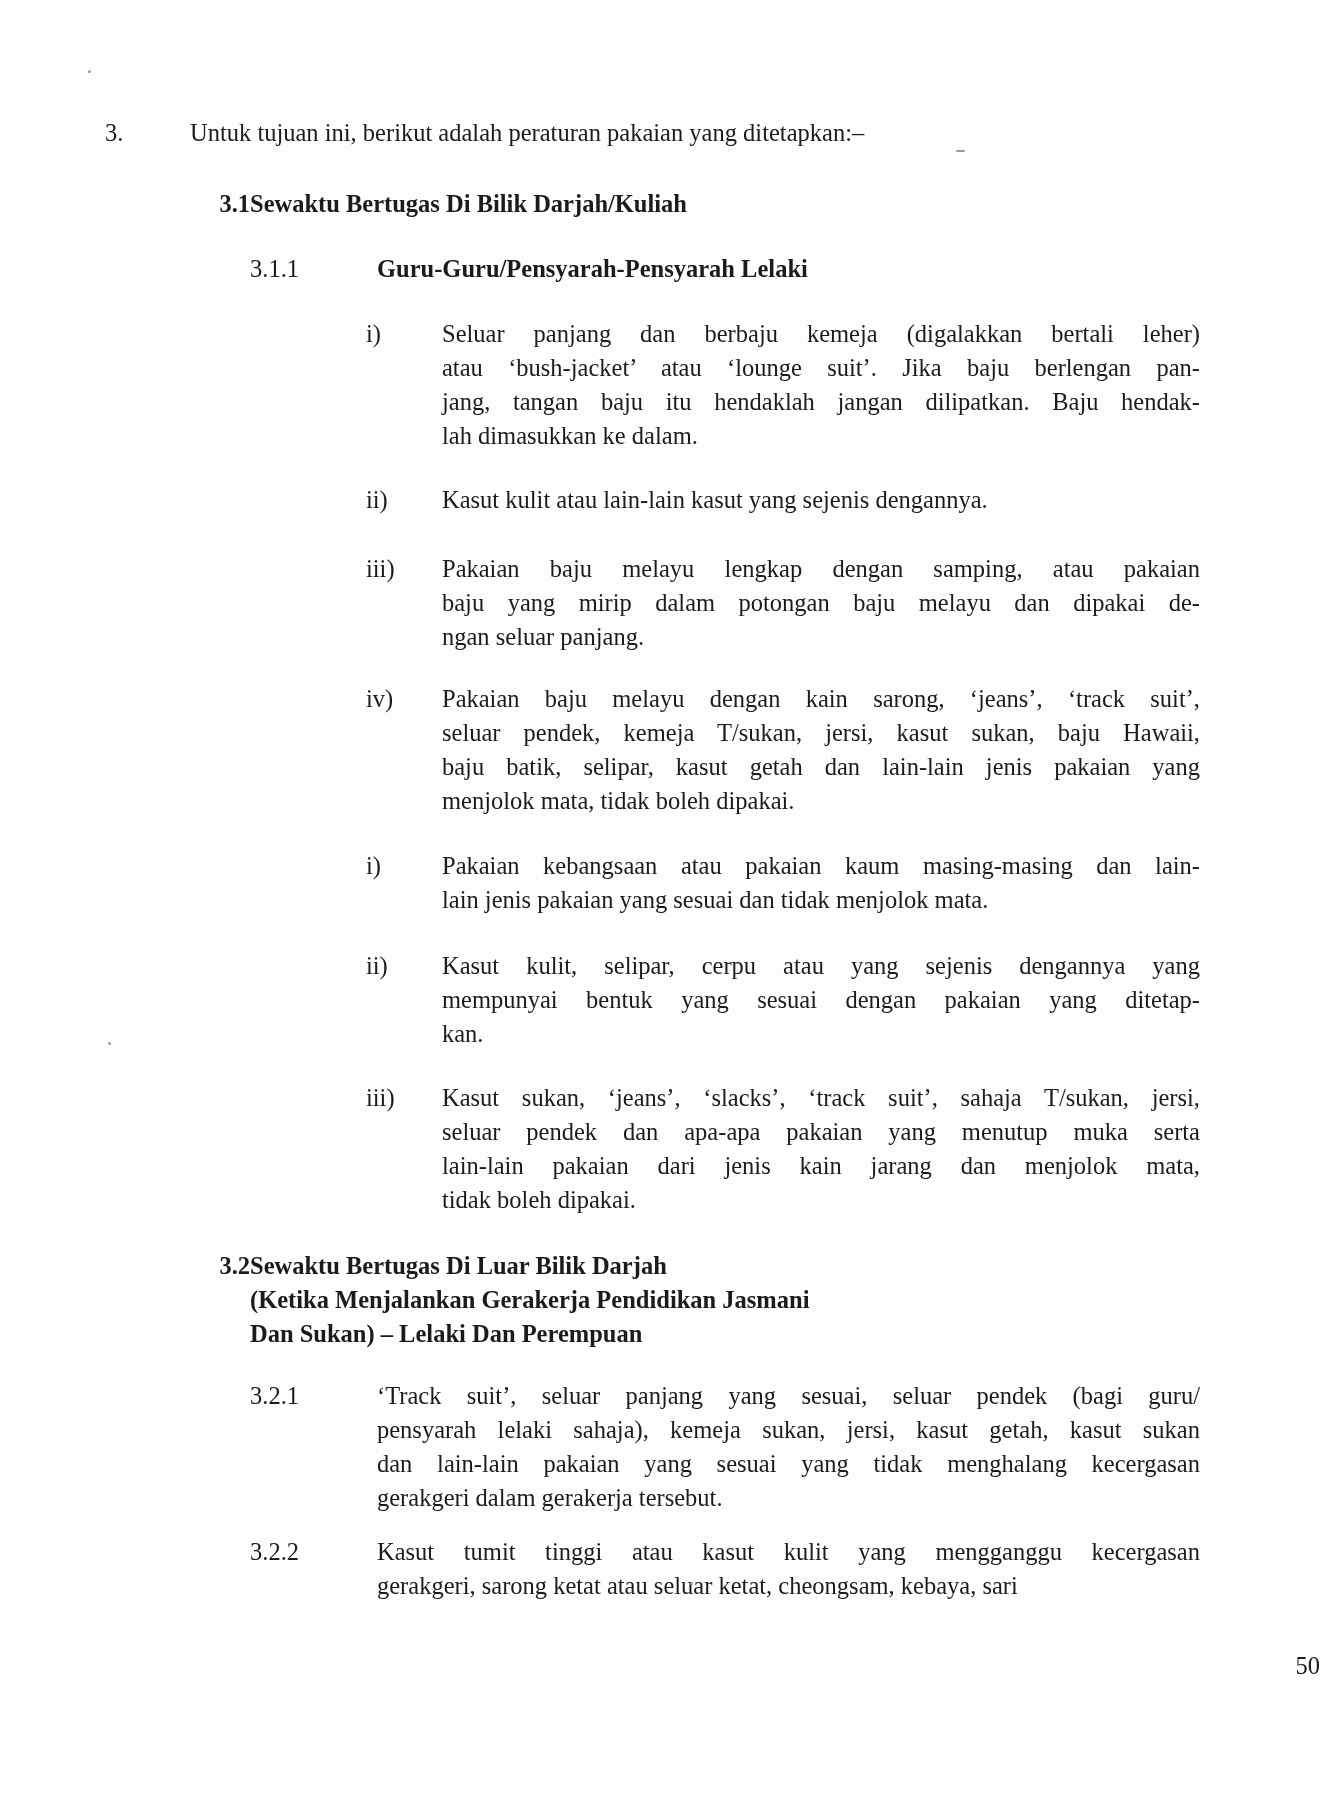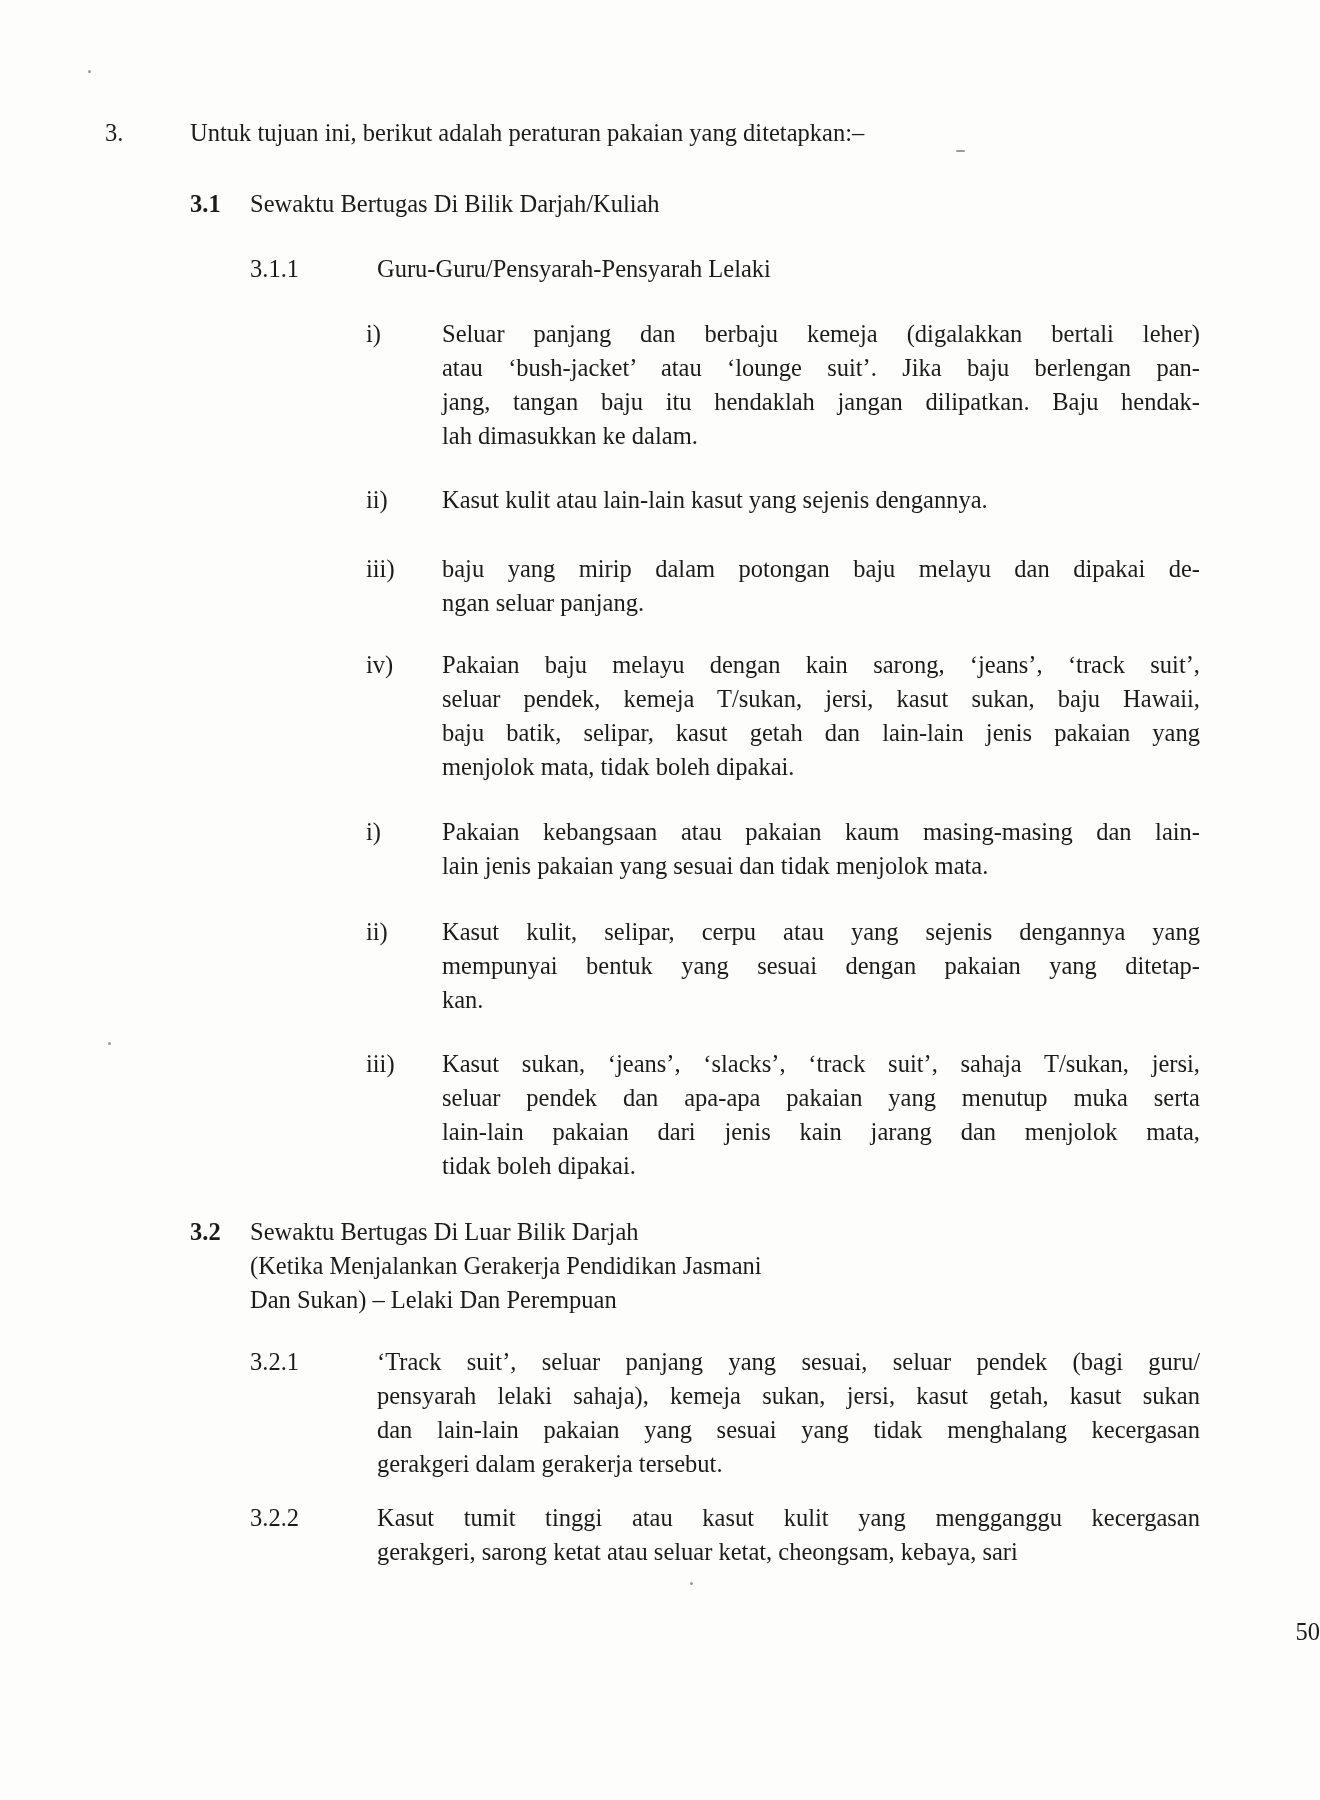--- a/index.html
+++ b/index.html
@@ -21,28 +21,28 @@
   }
   .row { display: flex; align-items: flex-start; }
 
   
   .ml-l0 { margin-left: 105px; }   
   .ml-l1 { margin-left: 190px; }   
   .ml-l2 { margin-left: 250px; }   
   .ml-item { margin-left: 366px; } 
 
   .num-l0 { flex: 0 0 85px; }
-  .num-l1 { flex: 0 0 60px; font-weight: bold; }
+  .num-l1 { flex: 0 0 60px; font-weight: bold; text-align: right; }
   .num-l2 { flex: 0 0 127px; }
   .marker { flex: 0 0 76px; }
 
   .body-col  { width: 758px; }     
   .body-wide { width: 823px; }     
 
-  .bold { font-weight: normal; }
+  .bold { font-weight: bold; }
 
   .tline { height: 34px; }
   .body-col .tline:not(:last-child),
   .body-wide .tline:not(:last-child) {
     text-align: justify;
     text-align-last: justify;
   }
 
   .page-number {
     margin-top: 46px;
@@ -95,20 +95,21 @@
   <div class="row ml-item" style="margin-top:30px;">
     <div class="marker">ii)</div>
     <div class="body-col">
         <div class="tline">Kasut kulit atau lain-lain kasut yang sejenis dengannya.</div>
       </div>
   </div>
 
   <div class="row ml-item" style="margin-top:35px;">
     <div class="marker">iii)</div>
     <div class="body-col">
+        <div class="tline">Pakaian baju melayu lengkap dengan samping, atau pakaian</div>
         <div class="tline">baju yang mirip dalam potongan baju melayu dan dipakai de-</div>
         <div class="tline">ngan seluar panjang.</div>
       </div>
   </div>
 
   <div class="row ml-item" style="margin-top:28px;">
     <div class="marker">iv)</div>
     <div class="body-col">
         <div class="tline">Pakaian baju melayu dengan kain sarong, ‘jeans’, ‘track suit’,</div>
         <div class="tline">seluar pendek, kemeja T/sukan, jersi, kasut sukan, baju Hawaii,</div>

